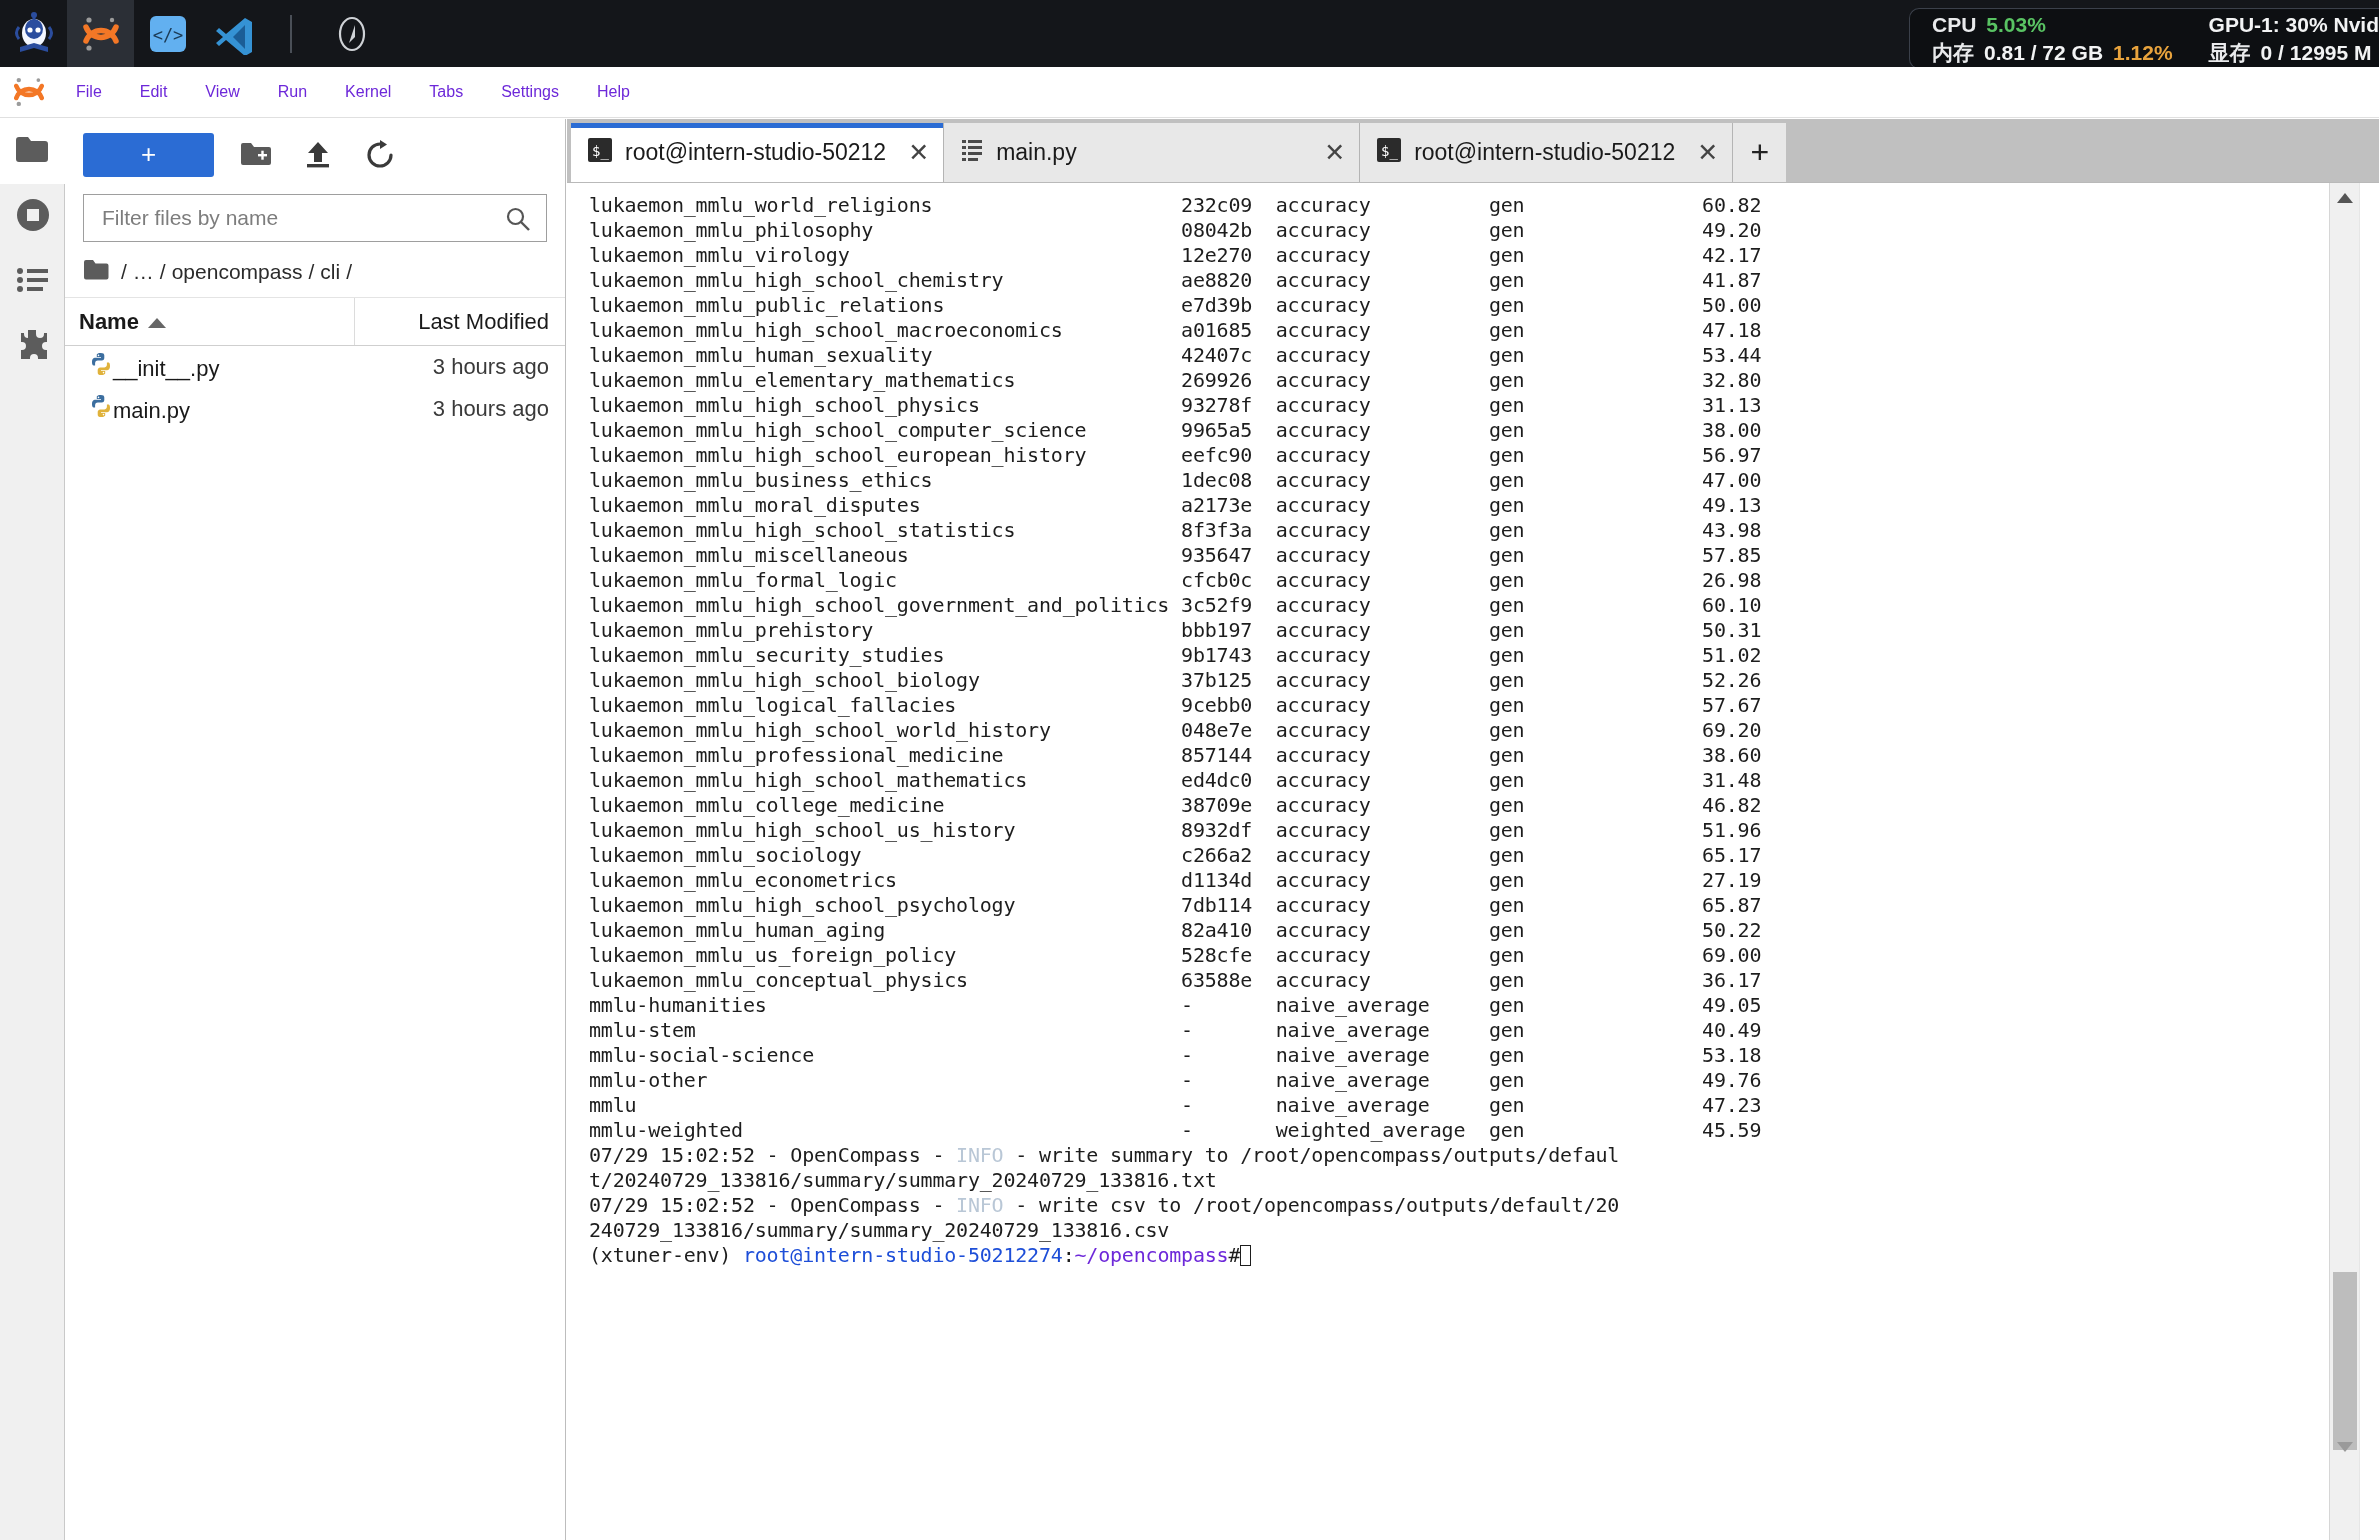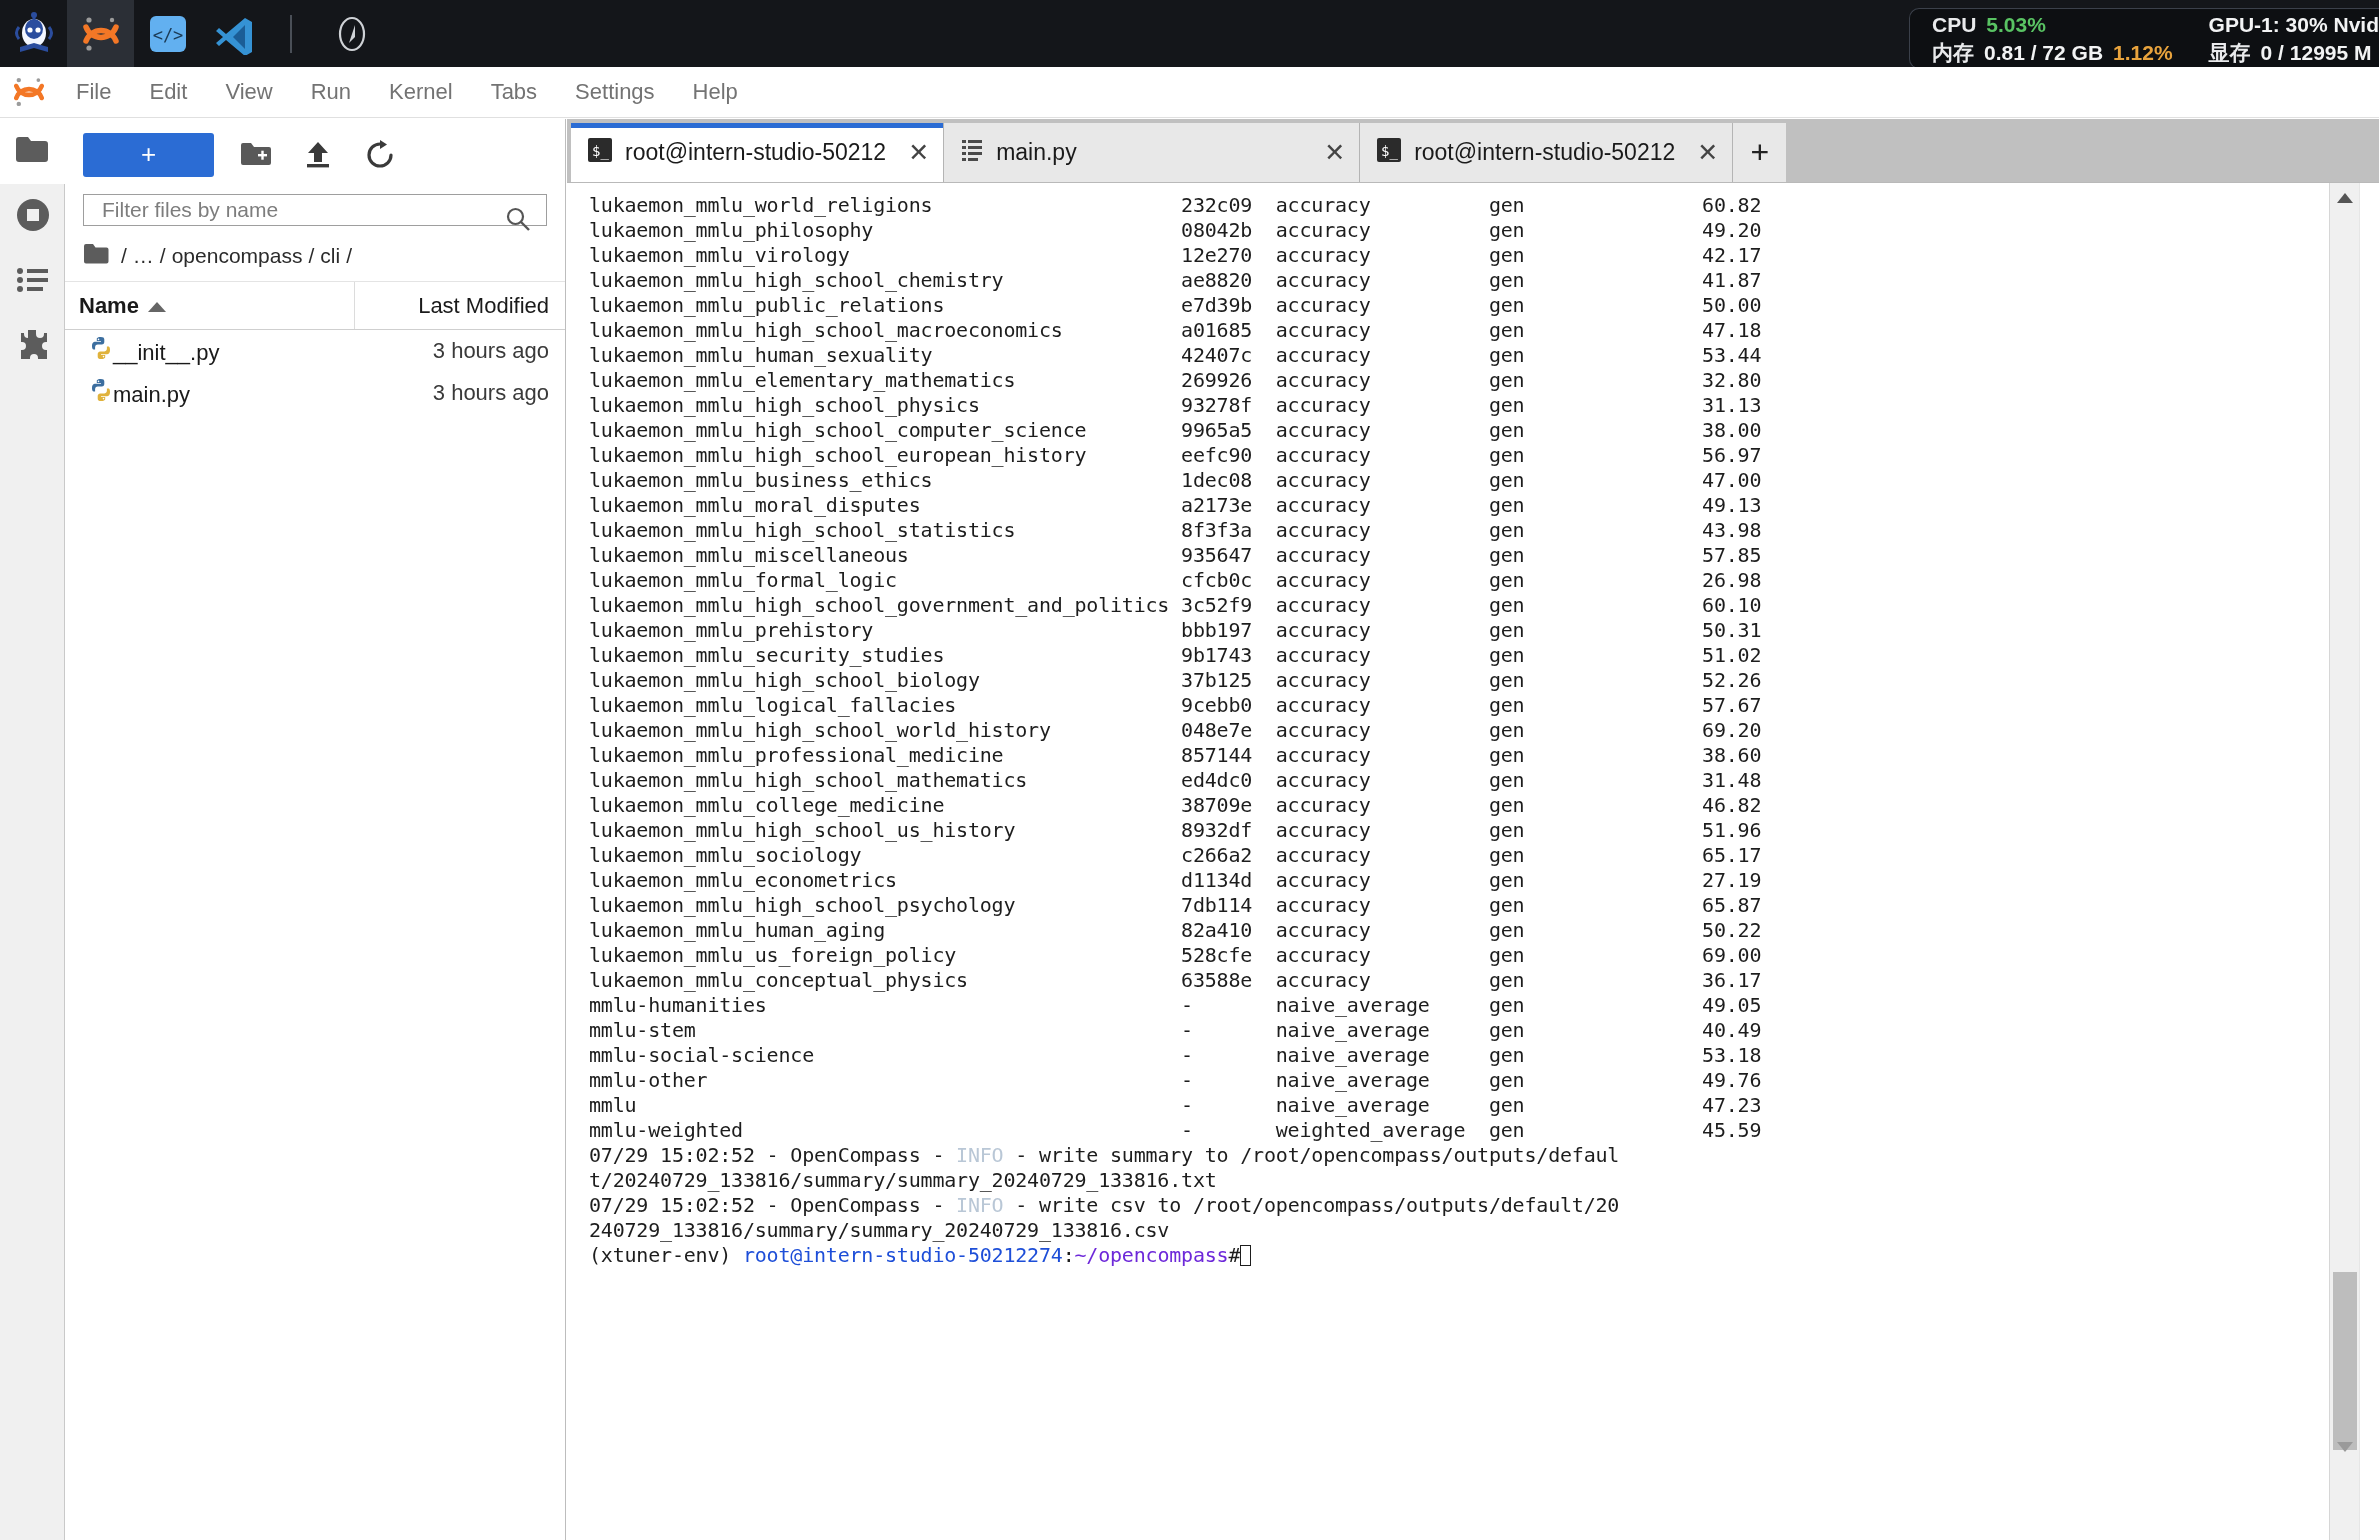--- a/index.html
+++ b/index.html
@@ -55,21 +55,21 @@
   
   #menubar {
     position: absolute; left: 0; top: 67px;
     width: 2379px; height: 51px;
     background: #ffffff;
     border-bottom: 1px solid #e0e0e0;
     display: flex; align-items: center;
   }
   #jp-logo { width: 57px; display: flex; justify-content: center; align-items: center; }
   .menu-item {
-    font-size: 22px; color: #737373;
+    font-size: 16px; color: #6d28d9;
     padding: 4px 16px; margin: 0 3px;
     cursor: default;
   }
 
   
   #rail {
     position: absolute; left: 0; top: 119px;
     width: 65px; height: 1422px;
     background: #f0f0f0;
     border-right: 1px solid #c9c9c9;
@@ -103,21 +103,21 @@
     background: #2b6cd4;
     border-radius: 3px;
     color: #fff; font-size: 26px;
     display: flex; align-items: center; justify-content: center;
     border: none; cursor: pointer;
   }
   .tb-icon { width: 40px; height: 40px; display:flex; align-items:center; justify-content:center; cursor:pointer; }
 
   #fp-filter-wrap { padding: 4px 18px 10px; }
   #fp-filter {
-    width: 100%; height: 32px;
+    width: 100%; height: 48px;
     border: 1px solid #9e9e9e;
     background: #fff;
     padding: 0 48px 0 18px;
     font-size: 21px; color: #333;
     font-family: "Liberation Sans", sans-serif;
   }
   #fp-filter::placeholder { color: #7d7d7d; }
   #fp-filter-wrap { position: relative; }
   #filter-search-icon { position: absolute; right: 34px; top: 16px; }
 

